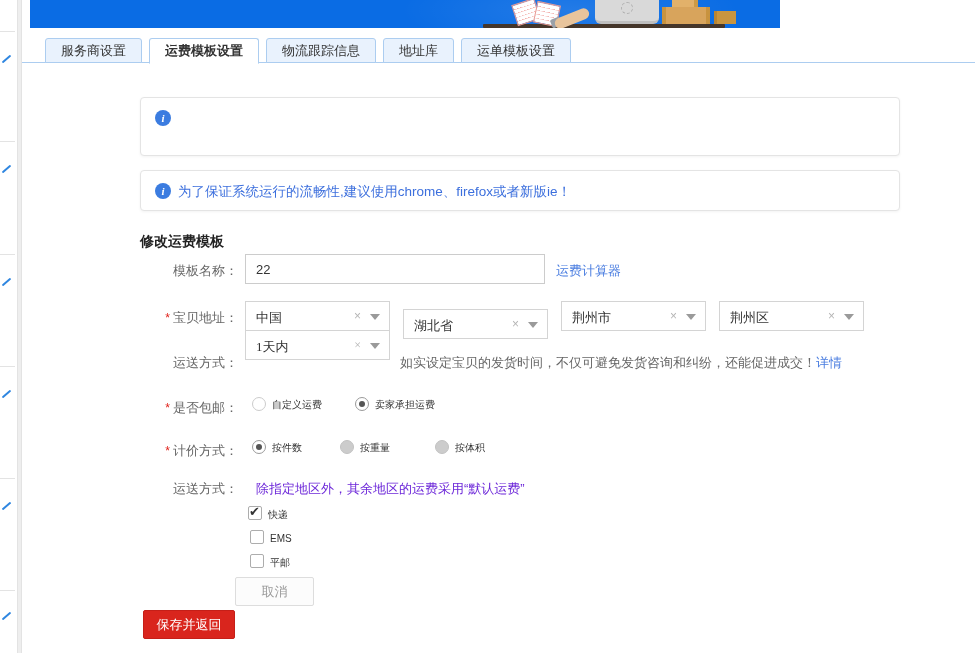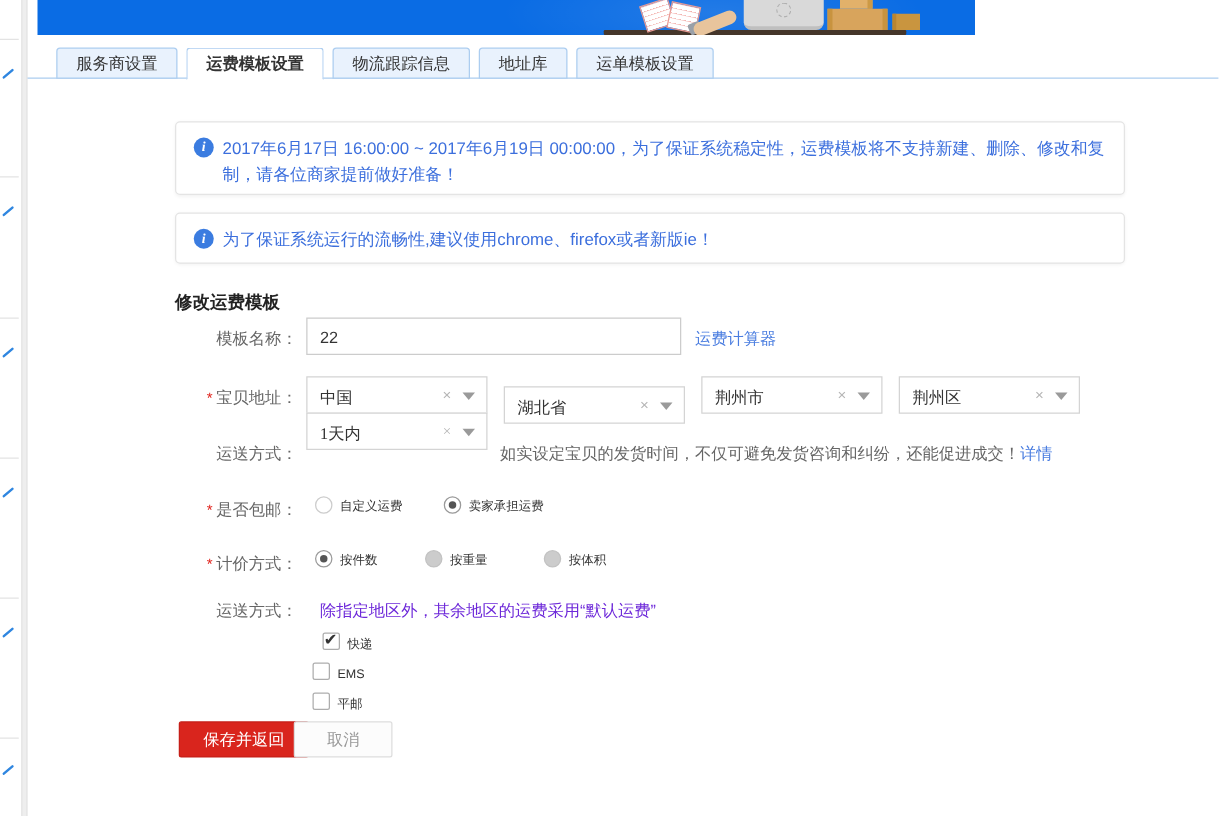--- a/index.html
+++ b/index.html
@@ -75,21 +75,21 @@
     border-radius:50%; background:#555; }
   .radio.disabled { background:#ccc; border-color:#c2c2c2; cursor:default; }
   .opt { position:absolute; font-size:10px; color:#333; white-space:nowrap; cursor:pointer; }
 
   .checkbox { display:inline-block; width:14px; height:14px; border:1px solid #adadad; border-radius:2px;
     background:#fff; vertical-align:-2px; margin-right:6px; position:relative; cursor:pointer; }
   .checkbox.checked::after { content:"✔"; position:absolute; left:0px; top:-3px; font-size:13px; color:#333; }
 
   .btn { position:absolute; height:29px; font-size:13px; text-align:center; line-height:28px;
     border-radius:2px; cursor:pointer; }
-  .btn-save { left:143px; top:577px; width:104px; background:#d9251d; color:#fff; border:1px solid #c51f18; }
+  .btn-save { left:143px; top:610px; width:92px; background:#d9251d; color:#fff; border:1px solid #c51f18; }
   .btn-cancel { left:235px; top:577px; width:79px; background:#fcfcfc; color:#999; border:1px solid #ddd; }
 </style>
 </head>
 <body>
 
 <div class="page">
 
   <div class="left-strip-bar"></div>
   <div class="strip-line" style="top:31px"></div>
   <div class="strip-line" style="top:141px"></div>
@@ -123,21 +123,20 @@
   <div class="tabs">
     <div class="tab">服务商设置</div>
     <div class="tab active">运费模板设置</div>
     <div class="tab">物流跟踪信息</div>
     <div class="tab">地址库</div>
     <div class="tab">运单模板设置</div>
   </div>
 
   <div class="alert alert1">
     <div class="info-icon">i</div>
-    <div class="alert-text">2017年6月17日 16:00:00 ~ 2017年6月19日 00:00:00，为了保证系统稳定性，运费模板将不支持新建、删除、修改和复制，请各位商家提前做好准备！</div>
   </div>
   <div class="alert alert2">
     <div class="info-icon">i</div>
     <div class="alert-text">为了保证系统运行的流畅性,建议使用chrome、firefox或者新版ie！</div>
   </div>
 
   <div class="form-title">修改运费模板</div>
 
   <div class="flabel" style="top:262px">模板名称：</div>
   <input class="text-input" style="left: 245px; top: 254px; width: 300px;" value="22">
@@ -195,21 +194,21 @@
   </div>
   <div class="opt" style="left:340px; top:440px;">
     <span class="radio disabled"></span><span>按重量</span>
   </div>
   <div class="opt" style="left:435px; top:440px;">
     <span class="radio disabled"></span><span>按体积</span>
   </div>
 
   <div class="flabel" style="top:480px">运送方式：</div>
   <div class="hint-light" style="left:256px; top:480px;">除指定地区外，其余地区的运费采用“默认运费”</div>
-  <div class="opt" style="left:250px; top:506px;padding-left:8px;">
+  <div class="opt" style="left:240px; top:506px;padding-left:8px;">
     <span class="checkbox checked"></span><span>快递</span>
   </div>
   <div class="opt" style="left:250px; top:530px;">
     <span class="checkbox"></span><span>EMS</span>
   </div>
   <div class="opt" style="left:250px; top:554px;">
     <span class="checkbox"></span><span>平邮</span>
   </div>
 
   <div class="btn btn-save">保存并返回</div>

